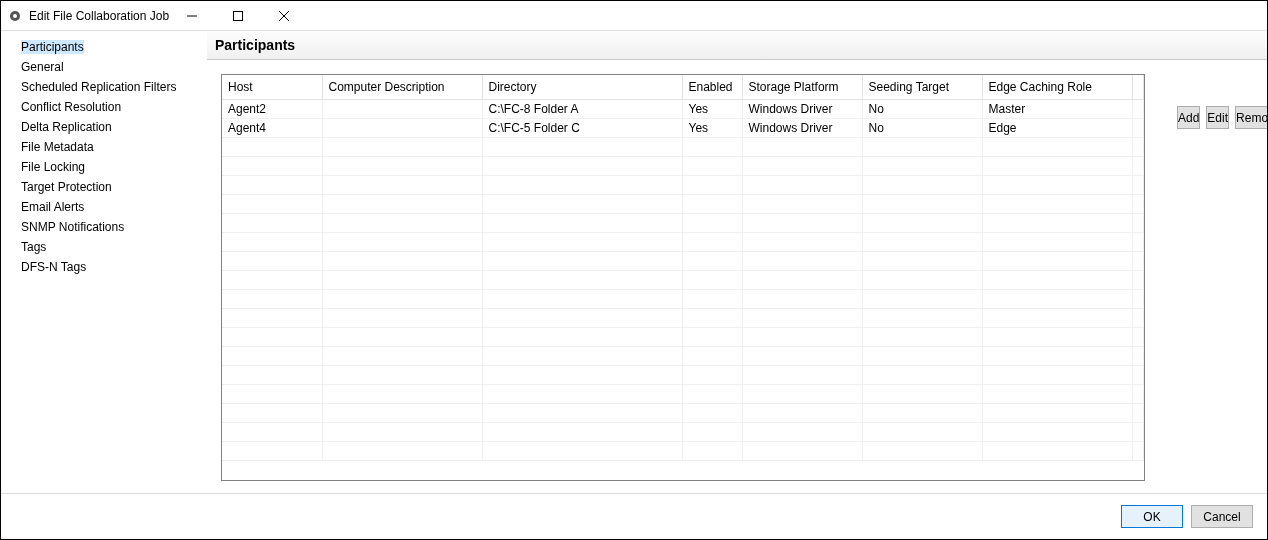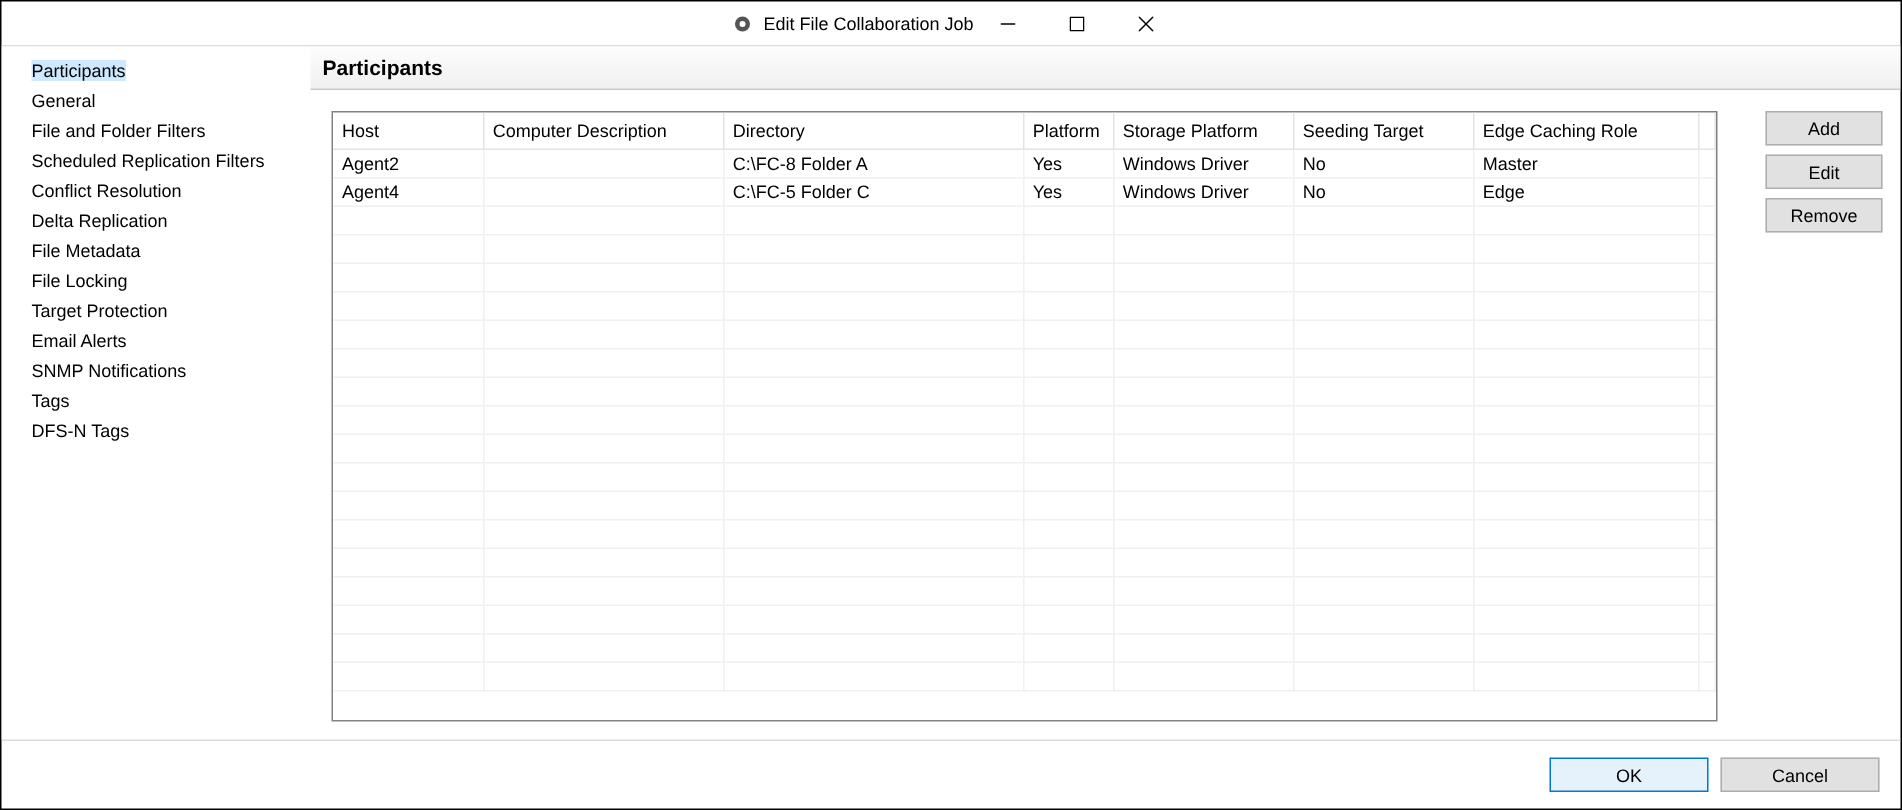--- a/index.html
+++ b/index.html
@@ -19,21 +19,21 @@
       border: 1px solid #000;
       display: flex;
       flex-direction: column;
       position: relative;
     }
     
     .titlebar {
       height: 30px;
       display: flex;
       align-items: center;
-      justify-content: center;
+      justify-content: flex-start;
       padding-left: 6px;
       border-bottom: 1px solid #dcdcdc;
     }
     .titlebar-left {
       display: flex;
       align-items: center;
       gap: 6px;
     }
     .titlebar-icon {
       width: 16px;
@@ -138,22 +138,23 @@
     .col-desc  { width: 160px; }
     .col-dir   { width: 200px; }
     .col-en    { width: 60px;  }
     .col-sp    { width: 120px; }
     .col-seed  { width: 120px; }
     .col-role  { width: 150px; }
     .col-rest  { width: auto;  }
     .side-buttons {
       width: 78px;
       display: flex;
-      flex-direction: column;
+      flex-direction: row;
       gap: 6px;
+      margin-top: 32px;
     }
     .btn {
       height: 23px;
       border: 1px solid #adadad;
       background: #e1e1e1;
       display: flex;
       align-items: center;
       justify-content: center;
       cursor: pointer;
     }
@@ -161,21 +162,21 @@
     .footer {
       height: 46px;
       border-top: 1px solid #dcdcdc;
       display: flex;
       align-items: center;
       justify-content: flex-end;
       padding-right: 14px;
       gap: 8px;
     }
     .footer .btn {
-      width: 106px;
+      width: 62px;
     }
     .btn.primary {
       border-color: #0078d7;
       background: #e5f1fb;
     }
   </style>
 </head>
 <body>
 
 <div class="titlebar">
@@ -205,21 +206,20 @@
           <line x1="10" y1="0" x2="0" y2="10" stroke="#000" stroke-width="1"></line>
         </svg>
     </div>
   </div>
 </div>
 
 <div class="body-row">
   <div class="sidebar" id="sidebar">
       <div class="sidebar-item selected"><span>Participants</span></div>
       <div class="sidebar-item"><span>General</span></div>
-      <div class="sidebar-item"><span>File and Folder Filters</span></div>
       <div class="sidebar-item"><span>Scheduled Replication Filters</span></div>
       <div class="sidebar-item"><span>Conflict Resolution</span></div>
       <div class="sidebar-item"><span>Delta Replication</span></div>
       <div class="sidebar-item"><span>File Metadata</span></div>
       <div class="sidebar-item"><span>File Locking</span></div>
       <div class="sidebar-item"><span>Target Protection</span></div>
       <div class="sidebar-item"><span>Email Alerts</span></div>
       <div class="sidebar-item"><span>SNMP Notifications</span></div>
       <div class="sidebar-item"><span>Tags</span></div>
       <div class="sidebar-item"><span>DFS-N Tags</span></div>
@@ -238,21 +238,21 @@
               <col class="col-sp">
               <col class="col-seed">
             <col class="col-role">
               <col class="col-rest">
           </colgroup>
           <thead>
             <tr>
               <th>Host</th>
               <th>Computer Description</th>
               <th>Directory</th>
-              <th>Platform</th>
+              <th>Enabled</th>
               <th>Storage Platform</th>
               <th>Seeding Target</th>
               <th>Edge Caching Role</th>
               <th></th>
             </tr>
           </thead>
           <tbody id="tbody">
               <tr>
                 <td>Agent2</td>
                 <td></td>

